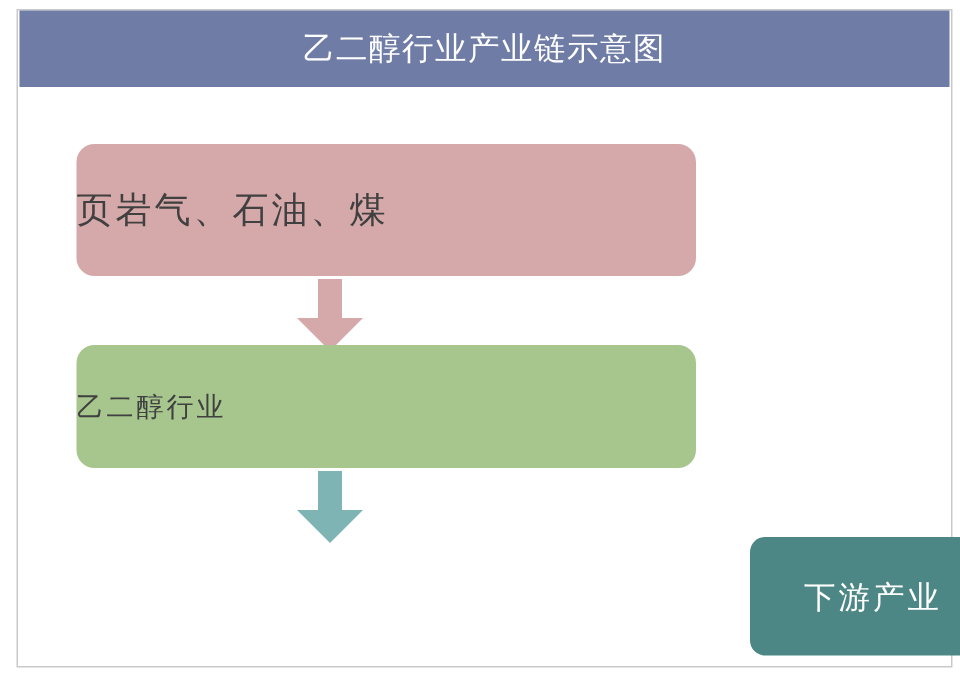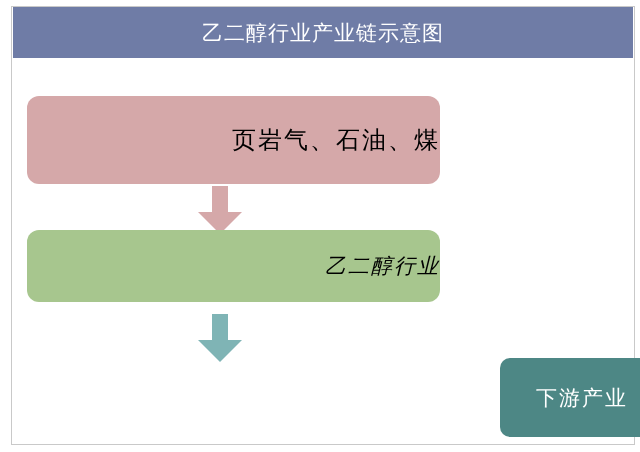--- a/index.html
+++ b/index.html
@@ -55,44 +55,44 @@
     white-space: nowrap;
   }
 
   
   .node {
     position: absolute;
     box-sizing: border-box;
     border-radius: 12px;
     display: flex;
     align-items: center;
-    justify-content: flex-end;
-    color: #000000;
+    justify-content: flex-start;
+    color: #404040;
     white-space: nowrap;
+    margin-left: 24px;
   }
 
   .node-upstream-src {
     left: 27px;
     top: 96px;
     width: 413px;
     height: 88px;
     background: #d5a8a9;
     font-size: 24px;
     letter-spacing: 2px;
   }
 
   .node-core {
     left: 27px;
     top: 230px;
     width: 413px;
-    height: 72px;
+    height: 82px;
     background: #a7c68e;
-    font-size: 21px;
+    font-size: 18px;
     letter-spacing: 2px;
-    font-style: italic;
   }
 
   .node-downstream-apps {
     left: 27px;
     top: 358px;
     width: 413px;
     height: 79px;
     background: #7fb4b5;
     font-size: 24px;
     letter-spacing: 1px;

